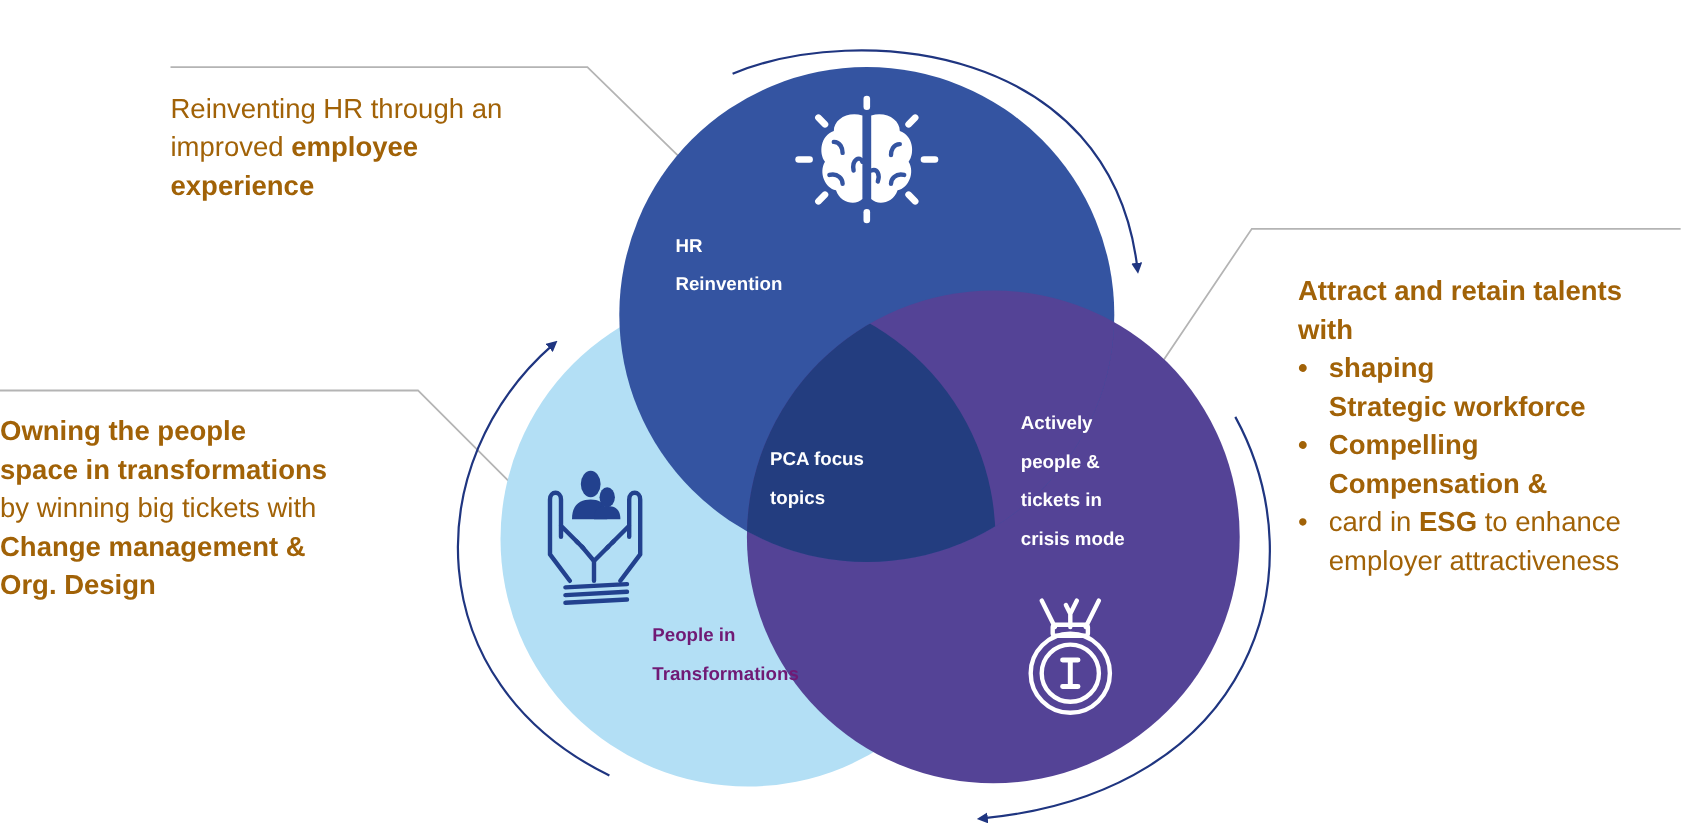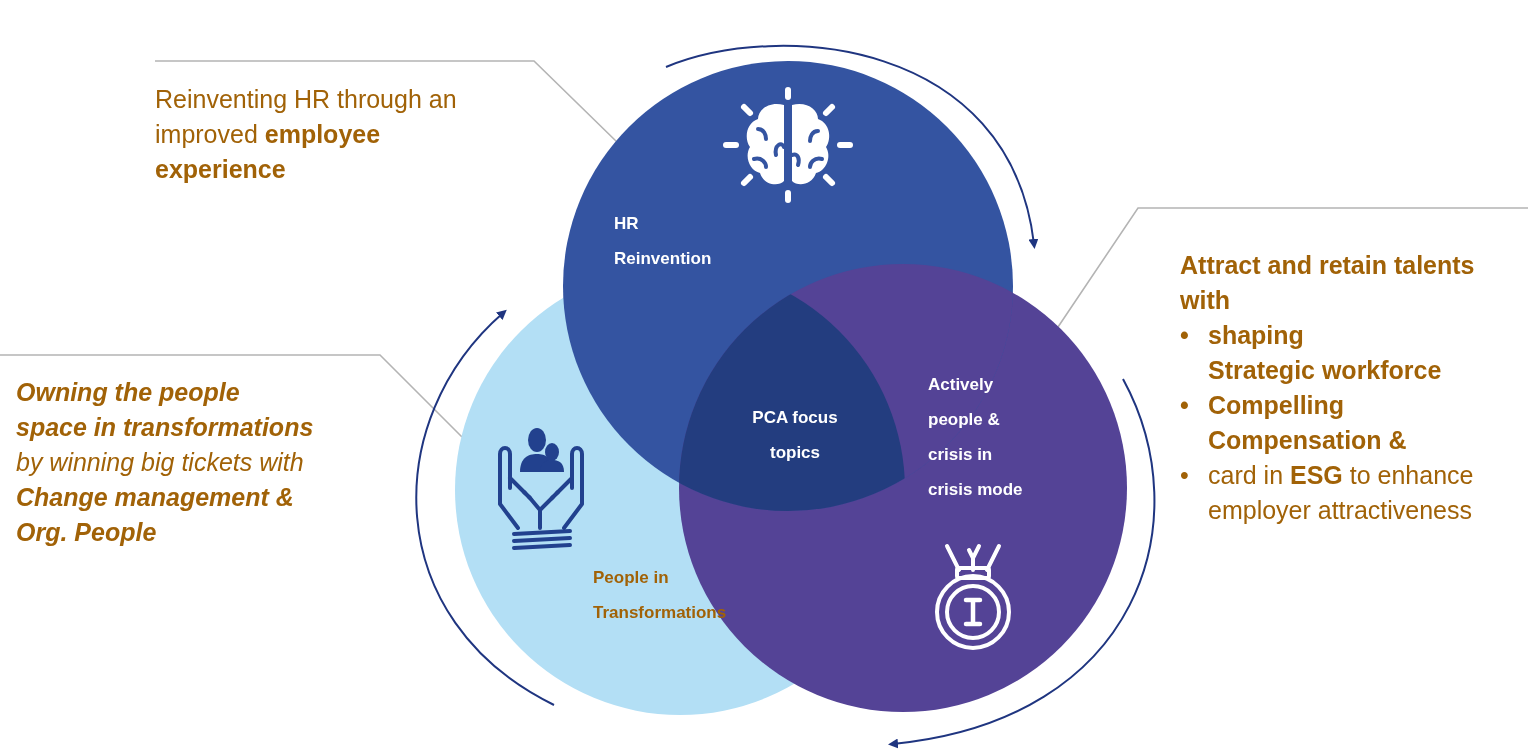--- a/index.html
+++ b/index.html
@@ -2,21 +2,21 @@
 <html><head>
 <meta charset="utf-8">
 <style>
   html,body{margin:0;padding:0;background:#ffffff;}
   body{width:1528px;height:755px;position:relative;overflow:hidden;font-family:"Liberation Sans",sans-serif;color:#2f4f9e;}
   #diagram{position:absolute;left:0;top:0;}
   .txt{position:absolute;font-size:25px;line-height:35px;color:#a16207;}
   .b{font-weight:bold;}
   .lbl{position:absolute;font-weight:bold;font-size:17px;line-height:35px;}
   .white{color:#ffffff;}
-  .dark{color:#a16207;}
+  .dark{color:#701a75;}
   ul{margin:0;padding:0;list-style:none;}
   li{position:relative;padding-left:28px;}
   li::before{content:"•";position:absolute;left:0;top:0;}
 </style>
 </head>
 <body>
 
 <svg id="diagram" width="1528" height="755" viewBox="0 0 1528 755">
   <defs>
     <clipPath id="clipTop">
@@ -100,49 +100,49 @@
     <circle cx="0" cy="12" r="26"></circle>
     <path d="M-7,0 L7,0 M0,0 L0,24 M-7,24 L7,24" stroke-width="4.5"></path>
   </g>
 </svg>
 
 <div class="lbl white" style="left:614px;top:206px;">
   <div>HR</div>
   <div>Reinvention</div>
 </div>
 
-<div class="lbl white" style="left:700px;top:400px;width:190px;text-align:center;">
+<div class="lbl white" style="left:700px;top:400px;width:190px;text-align:left;">
   <div>PCA focus</div>
   <div>topics</div>
 </div>
 
 <div class="lbl white" style="left:928px;top:367px;">
   <div>Actively</div>
   <div>people &amp;</div>
-  <div>crisis in</div>
+  <div>tickets in</div>
   <div>crisis mode</div>
 </div>
 
 <div class="lbl dark" style="left:593px;top:560px;">
   <div>People in</div>
   <div>Transformations</div>
 </div>
 
 <div class="txt" style="left:155px;top:82px;">
   <div>Reinventing HR through an</div>
   <div><span>improved </span><span class="b">employee</span></div>
   <div class="b">experience</div>
 </div>
 
-<div class="txt" style="left:16px;top:375px;font-style:italic;">
+<div class="txt" style="left:0px;top:375px;">
   <div class="b">Owning the people</div>
   <div class="b">space in transformations</div>
   <div>by winning big tickets with</div>
   <div class="b">Change management &amp;</div>
-  <div class="b">Org. People</div>
+  <div class="b">Org. Design</div>
 </div>
 
 <div class="txt" style="left:1180px;top:229px;margin-top:19px;">
   <div class="b">Attract and retain talents</div>
   <div class="b">with</div>
   <ul>
     <li class="b">
       <div>shaping</div>
       <div>Strategic workforce</div>
     </li>

